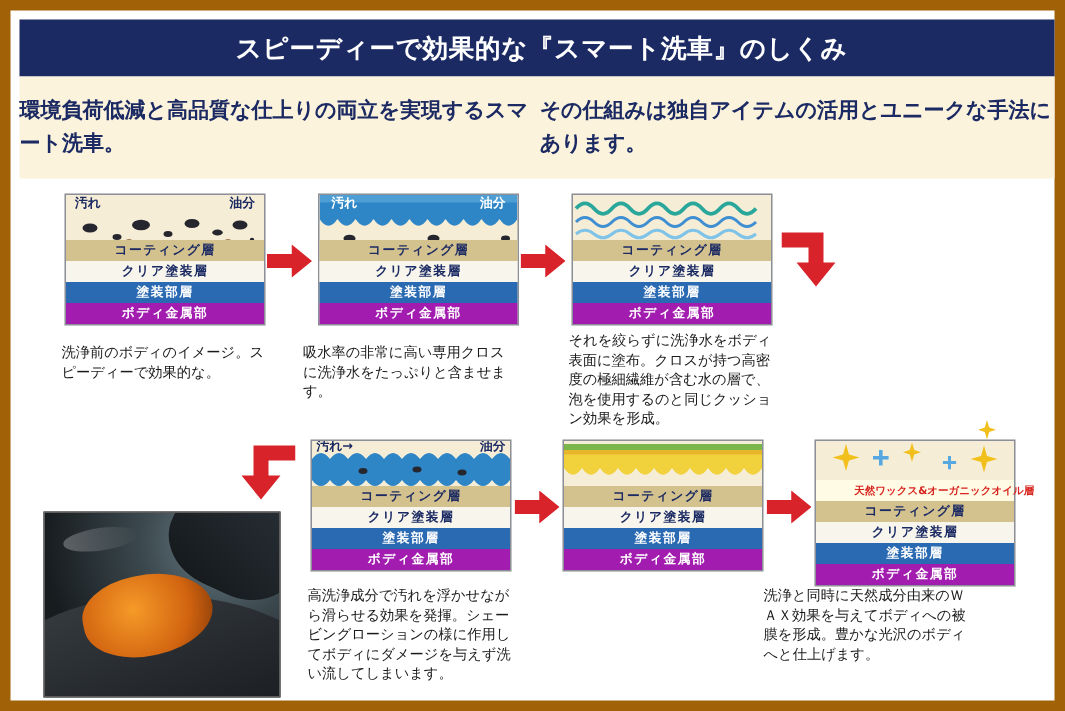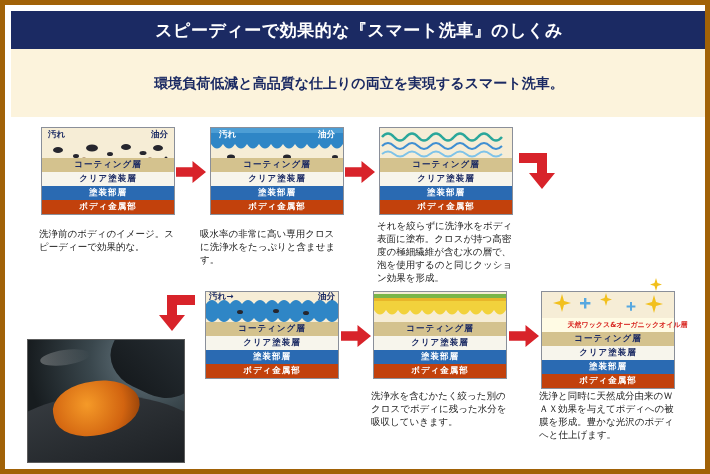--- a/index.html
+++ b/index.html
@@ -1,32 +1,32 @@
 <!DOCTYPE html>
 <html><head>
 <meta charset="utf-8">
 <style>
   html,body{margin:0;padding:0;background:#fff;}
-  .page{position:relative;width:710px;height:474px;background:#ffffff;border:5px solid #a16207;
+  .page{position:relative;width:710px;height:474px;background:#ffffff;border:7px solid #a16207;
         font-family:"DejaVu Sans","Liberation Sans",sans-serif;overflow:hidden;box-sizing:border-box;}
   .header{position:absolute;left:6px;top:6px;width:696px;height:38px;background:#1b2a63;color:#fff;
           display:flex;align-items:center;justify-content:center;font-size:17px;font-weight:bold;letter-spacing:.5px;}
   .intro{position:absolute;left:6px;top:44px;width:696px;height:68px;background:#fcf3dc;color:#1b2a63;
          display:flex;flex-direction:row;align-items:center;justify-content:center;
          font-size:14px;font-weight:bold;line-height:1.6;}
   .panel{position:absolute;width:132px;border:1px solid #8a8f99;background:#f6edd6;box-sizing:content-box;}
   .vis{position:relative;height:30px;overflow:hidden;}
   .vis.short{height:26px;overflow:visible;}
   .bar{height:14px;display:flex;align-items:center;justify-content:center;
        font-size:8.5px;font-weight:bold;letter-spacing:1px;white-space:nowrap;}
   .bar.wax{background:#fffbe4;color:#d8241f;font-size:7px;letter-spacing:0;padding-left:39px;}
   .bar.coating{background:#d4c28e;color:#1b2a63;}
   .bar.clear{background:#f7f5ec;color:#1b2a63;}
   .bar.paint{background:#2a6ab2;color:#ffffff;font-family:Liberation Serif, serif;}
-  .bar.metal{background:#c2410c;color:#ffffff;}
+  .bar.metal{background:#a21caf;color:#ffffff;}
   .lbl{position:absolute;font-size:8.5px;font-weight:bold;color:#1b2a63;line-height:1;}
   .lbl.light{color:#ffffff;}
   .arrow-right{position:absolute;width:30px;height:26px;background:#d8232a;
                clip-path:polygon(0% 32%,55% 32%,55% 8%,100% 50%,55% 92%,55% 68%,0% 68%);}
   .bent{position:absolute;width:40px;height:46px;}
   .cap{position:absolute;width:142px;font-size:9.5px;line-height:1.38;color:#1a1a1a;}
   .photo{position:absolute;left:22px;top:334px;width:156px;height:122px;overflow:hidden;
          border:1px solid #5c5c5c;background:#1c2124;}
   .ph-bg{position:absolute;inset:0;background:radial-gradient(circle at 75% 15%, #6b7c85 0%, #3a474d 35%, #171c1f 75%);}
   .ph-hood{position:absolute;left:-20%;bottom:-35%;width:140%;height:90%;
@@ -42,20 +42,21 @@
 </style>
 </head>
 <body>
 
 <div class="page">
 
   <div class="header">スピーディーで効果的な『スマート洗車』のしくみ</div>
 
   <div class="intro">
     <div>環境負荷低減と高品質な仕上りの両立を実現するスマート洗車。</div>
+    <div>その仕組みは独自アイテムの活用とユニークな手法にあります。</div>
   </div>
 
   <div class="panel" style="left:36px;top:122px">
     <div class="vis">
       <svg width="132" height="40" viewBox="0 0 132 40">
         <g fill="#26262e">
           <ellipse cx="16" cy="22" rx="5" ry="3"></ellipse>
             <ellipse cx="34" cy="28" rx="3" ry="2"></ellipse>
           <ellipse cx="50" cy="20" rx="6" ry="3.5"></ellipse>
             <ellipse cx="68" cy="26" rx="3" ry="2"></ellipse>
@@ -198,16 +199,16 @@
         <path d="M88 10 h2 v3.4 h3.4 v2 h-3.4 v3.4 h-2 v-3.4 h-3.4 v-2 h3.4 Z" fill="#57a8e0"></path>
       </svg>
     </div>
     <div class="bar wax">天然ワックス&amp;オーガニックオイル層</div>
     <div class="bar coating">コーティング層</div>
     <div class="bar clear">クリア塗装層</div>
     <div class="bar paint">塗装部層</div>
     <div class="bar metal">ボディ金属部</div>
   </div>
 
-  <div class="cap" style="left:366px;top:384px">洗浄水を含むかたく絞った別のクロスでボディに残った水分を吸収していきます。</div>
-  <div class="cap" style="left:534px;top:384px">洗浄と同時に天然成分由来のＷＡＸ効果を与えてボディへの被膜を形成。豊かな光沢のボディへと仕上げます。</div>
+  <div class="cap" style="left:198px;top:384px">高洗浄成分で汚れを浮かせながら滑らせる効果を発揮。シェービングローションの様に作用してボディにダメージを与えず洗い流してしまいます。</div>
+  <div class="cap" style="left:502px;top:384px">洗浄と同時に天然成分由来のＷＡＸ効果を与えてボディへの被膜を形成。豊かな光沢のボディへと仕上げます。</div>
 
 </div>
 
 </body></html>

